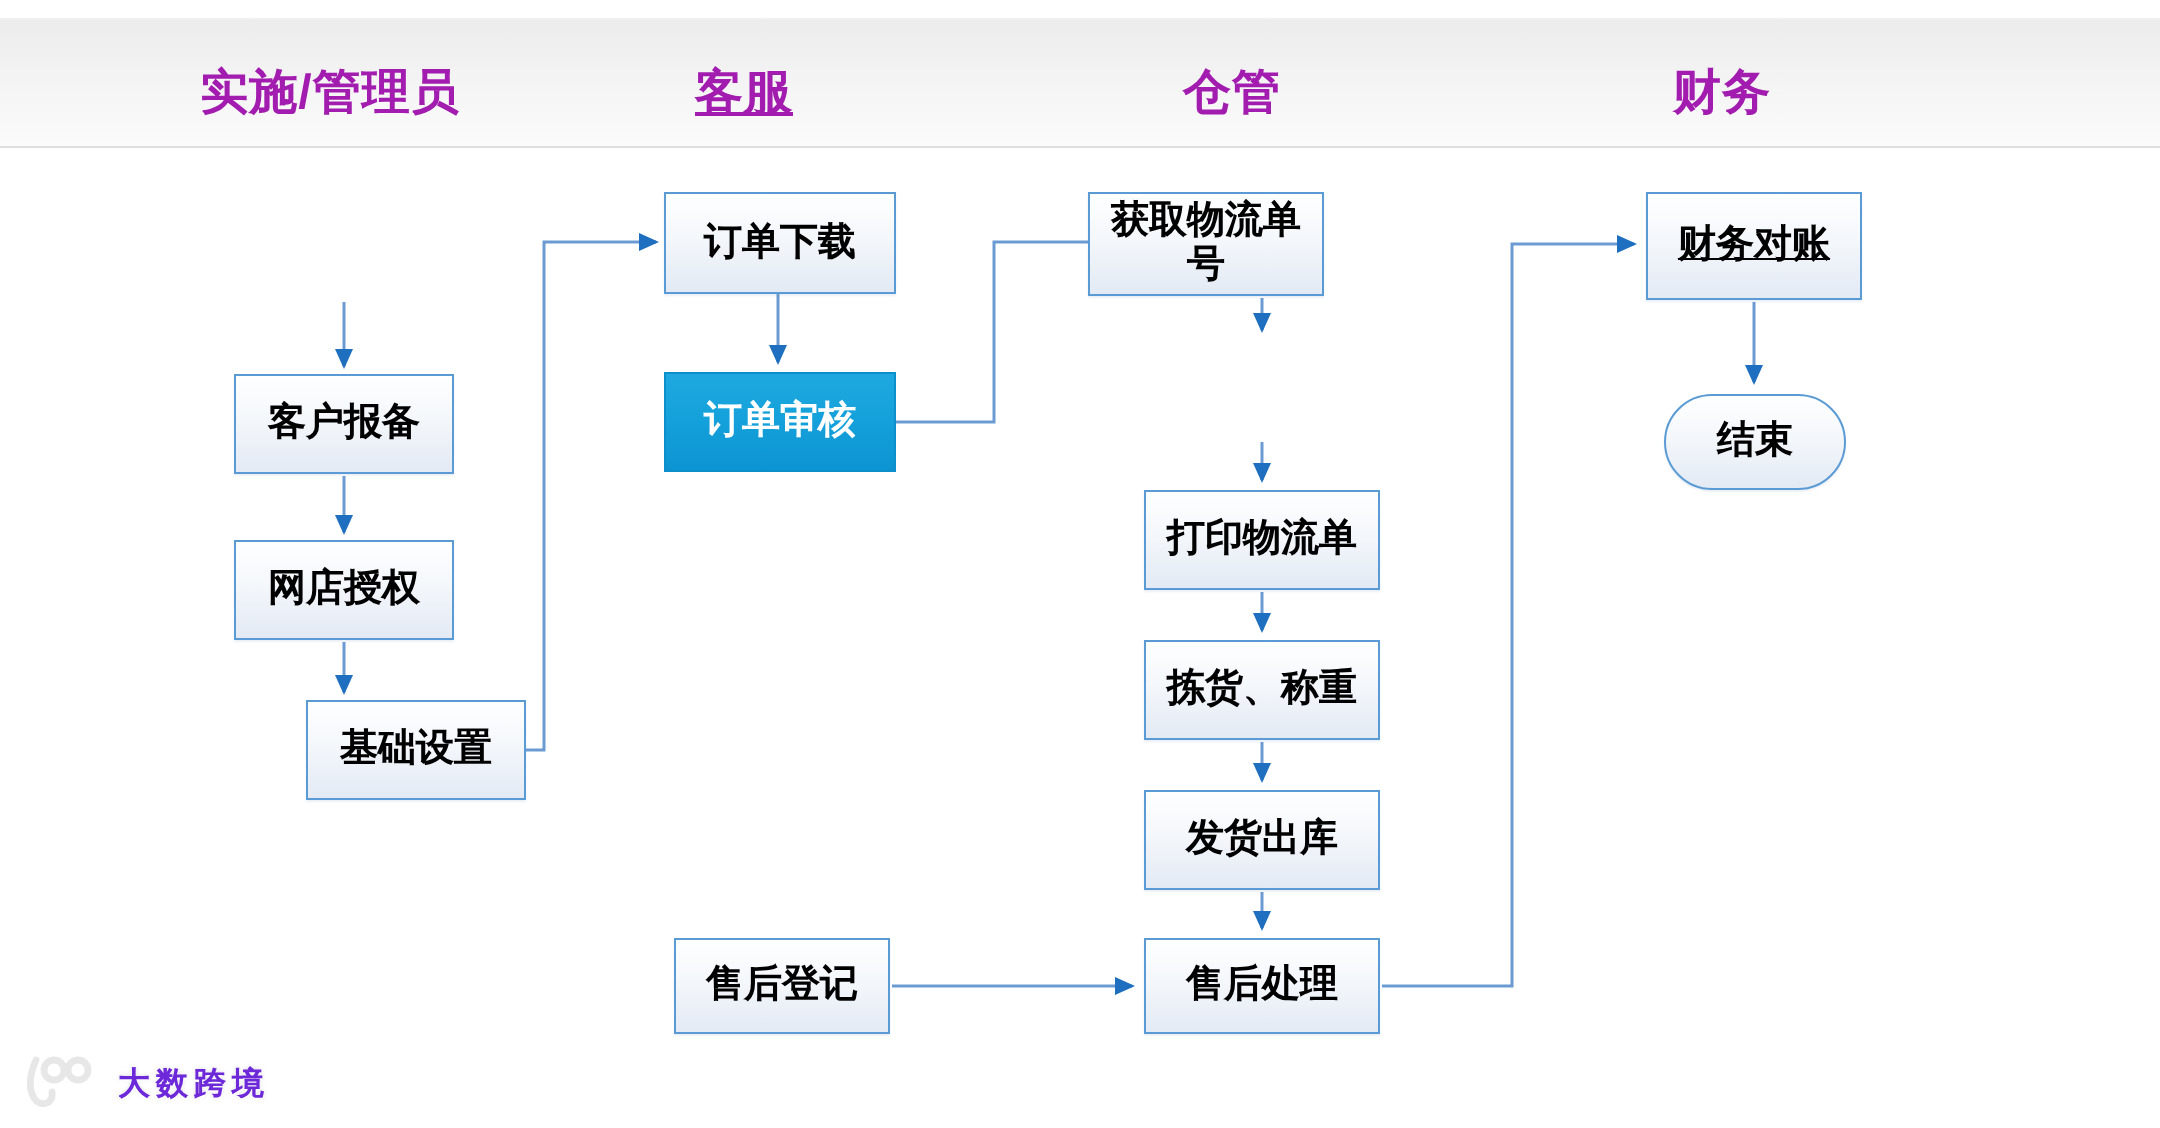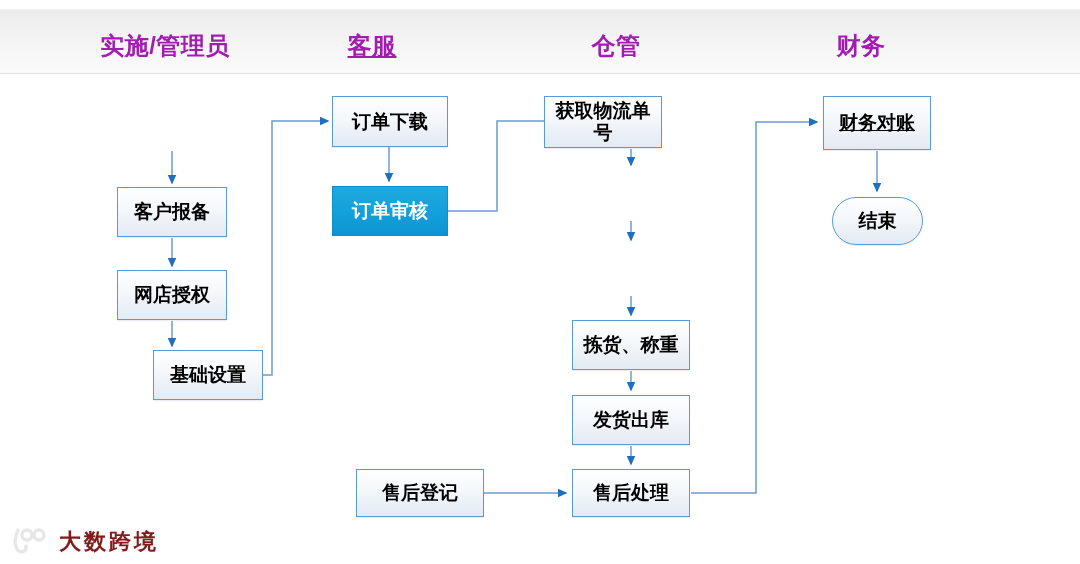--- a/index.html
+++ b/index.html
@@ -41,22 +41,22 @@
     border:1px solid #0c8fcb;
     color:#ffffff;
     box-shadow:none;
   }
   .watermark{
     position:absolute;left:8px;bottom:6px;
     display:flex;align-items:center;gap:7px;
     user-select:none;
   }
   .watermark-text{
-    font-size:22px;font-weight:bold;
-    color:#7f1d1d;
+    font-size:16px;font-weight:bold;
+    color:#6d28d9;
     letter-spacing:3px;
     text-shadow:0 1px 1px #ffffff, 0 0 2px rgba(170,170,170,0.45);
   }
 </style>
 </head>
 <body>
 
 <div class="canvas">
 
   <div class="lane-band"></div>
@@ -88,24 +88,25 @@
       <path d="M877,151 L877,191" marker-end="url(#arrow)"></path>
     </g>
   </svg>
 
   <div class="node" style="left:117px;top:187px;width:110px;height:50px;">客户报备</div>
   <div class="node" style="left:117px;top:270px;width:110px;height:50px;">网店授权</div>
   <div class="node" style="left:117px;top:350px;width:110px;height:50px;margin-left:36px;">基础设置</div>
 
   <div class="node" style="left:332px;top:96px;width:116px;height:51px;">订单下载</div>
   <div class="node highlight" style="left:332px;top:186px;width:116px;height:50px;">订单审核</div>
-  <div class="node" style="left:356px;top:469px;width:128px;height:48px;">售后登记</div>
+  <div class="node" style="left:337px;top:469px;width:108px;height:48px;">售后登记</div>
 
   <div class="node" style="left:544px;top:96px;width:118px;height:52px;">获取物流单
 号</div>
+  <div class="node" style="left:572px;top:245px;width:118px;height:50px;">打印物流单</div>
   <div class="node" style="left:572px;top:320px;width:118px;height:50px;">拣货、称重</div>
   <div class="node" style="left:572px;top:395px;width:118px;height:50px;">发货出库</div>
   <div class="node" style="left:572px;top:469px;width:118px;height:48px;">售后处理</div>
 
   <div class="node" style="left:823px;top:96px;width:108px;height:54px;text-decoration:underline;">财务对账</div>
   <div class="node terminator end-terminator" style="left:832px;top:197px;width:91px;height:48px;">结束</div>
 
   <div class="watermark">
     <span style="display:inline-flex;">
       <svg width="44" height="32" viewBox="0 0 44 32">

